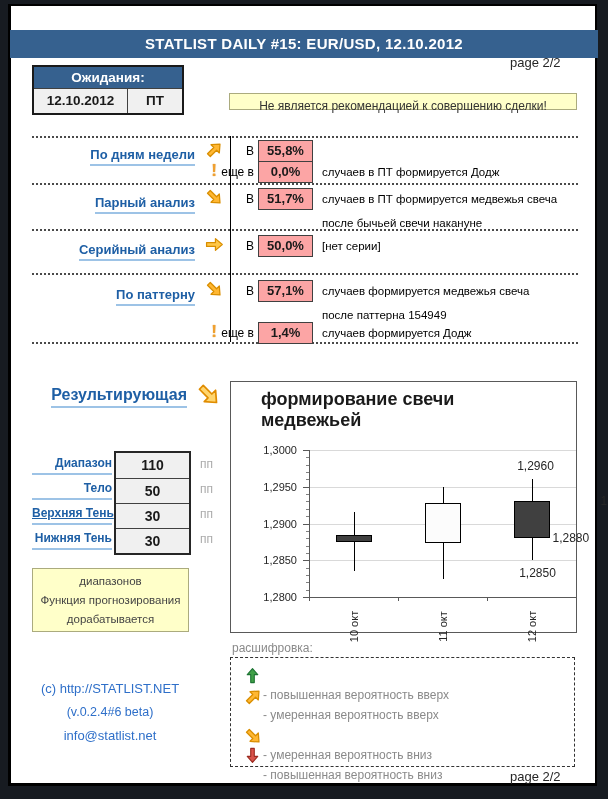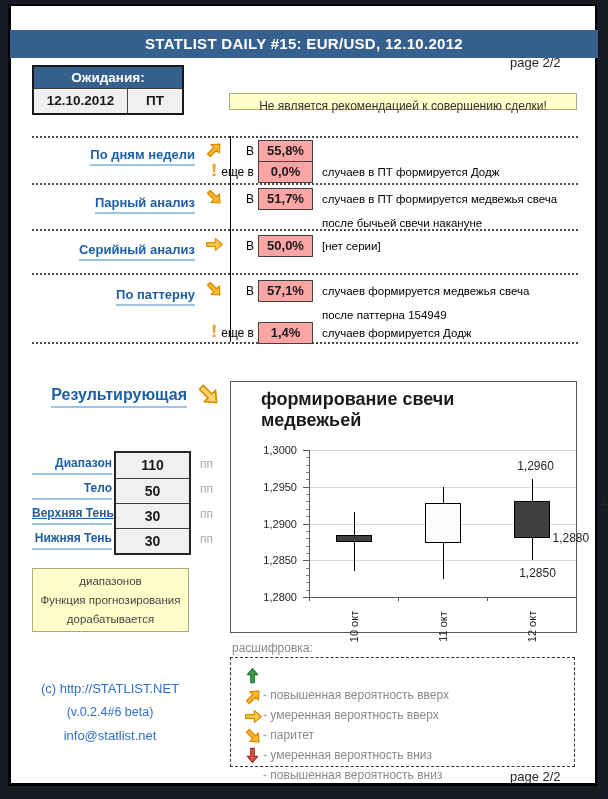--- a/index.html
+++ b/index.html
@@ -248,26 +248,20 @@
             <path d="M2 9.5 L13.2 9.5 L13.2 4.6 L21.8 12 L13.2 19.4 L13.2 14.5 L2 14.5 Z" fill="#3FA047" stroke="#1E7434" stroke-width="1.6" stroke-linejoin="round" transform="rotate(-90 12 12)"></path>
           </svg></span>
       <span class="ltext">- повышенная вероятность вверх</span>
     </div>
     <div class="litem" style="top:28px;">
       <span class="licon"><svg width="19" height="19" viewBox="0 0 24 24">
             <path d="M2 9.5 L13.2 9.5 L13.2 4.6 L21.8 12 L13.2 19.4 L13.2 14.5 L2 14.5 Z" fill="#FFB732" stroke="#D98E00" stroke-width="1.6" stroke-linejoin="round" transform="rotate(-45 12 12)"></path>
           </svg></span>
       <span class="ltext">- умеренная вероятность вверх</span>
     </div>
-    <div class="litem" style="top:48px;">
-      <span class="licon"><svg width="19" height="19" viewBox="0 0 24 24">
-            <path d="M2 9.5 L13.2 9.5 L13.2 4.6 L21.8 12 L13.2 19.4 L13.2 14.5 L2 14.5 Z" fill="#FFC84A" stroke="#D98E00" stroke-width="1.6" stroke-linejoin="round" transform="rotate(0 12 12)"></path>
-          </svg></span>
-      <span class="ltext">- паритет</span>
-    </div>
     <div class="litem" style="top:68px;">
       <span class="licon"><svg width="19" height="19" viewBox="0 0 24 24">
             <path d="M2 9.5 L13.2 9.5 L13.2 4.6 L21.8 12 L13.2 19.4 L13.2 14.5 L2 14.5 Z" fill="#FFB732" stroke="#D98E00" stroke-width="1.6" stroke-linejoin="round" transform="rotate(45 12 12)"></path>
           </svg></span>
       <span class="ltext">- умеренная вероятность вниз</span>
     </div>
     <div class="litem" style="top:88px;">
       <span class="licon"><svg width="17" height="17" viewBox="0 0 24 24">
             <path d="M2 9.5 L13.2 9.5 L13.2 4.6 L21.8 12 L13.2 19.4 L13.2 14.5 L2 14.5 Z" fill="#D9534A" stroke="#9B2B20" stroke-width="1.6" stroke-linejoin="round" transform="rotate(90 12 12)"></path>
           </svg></span>

